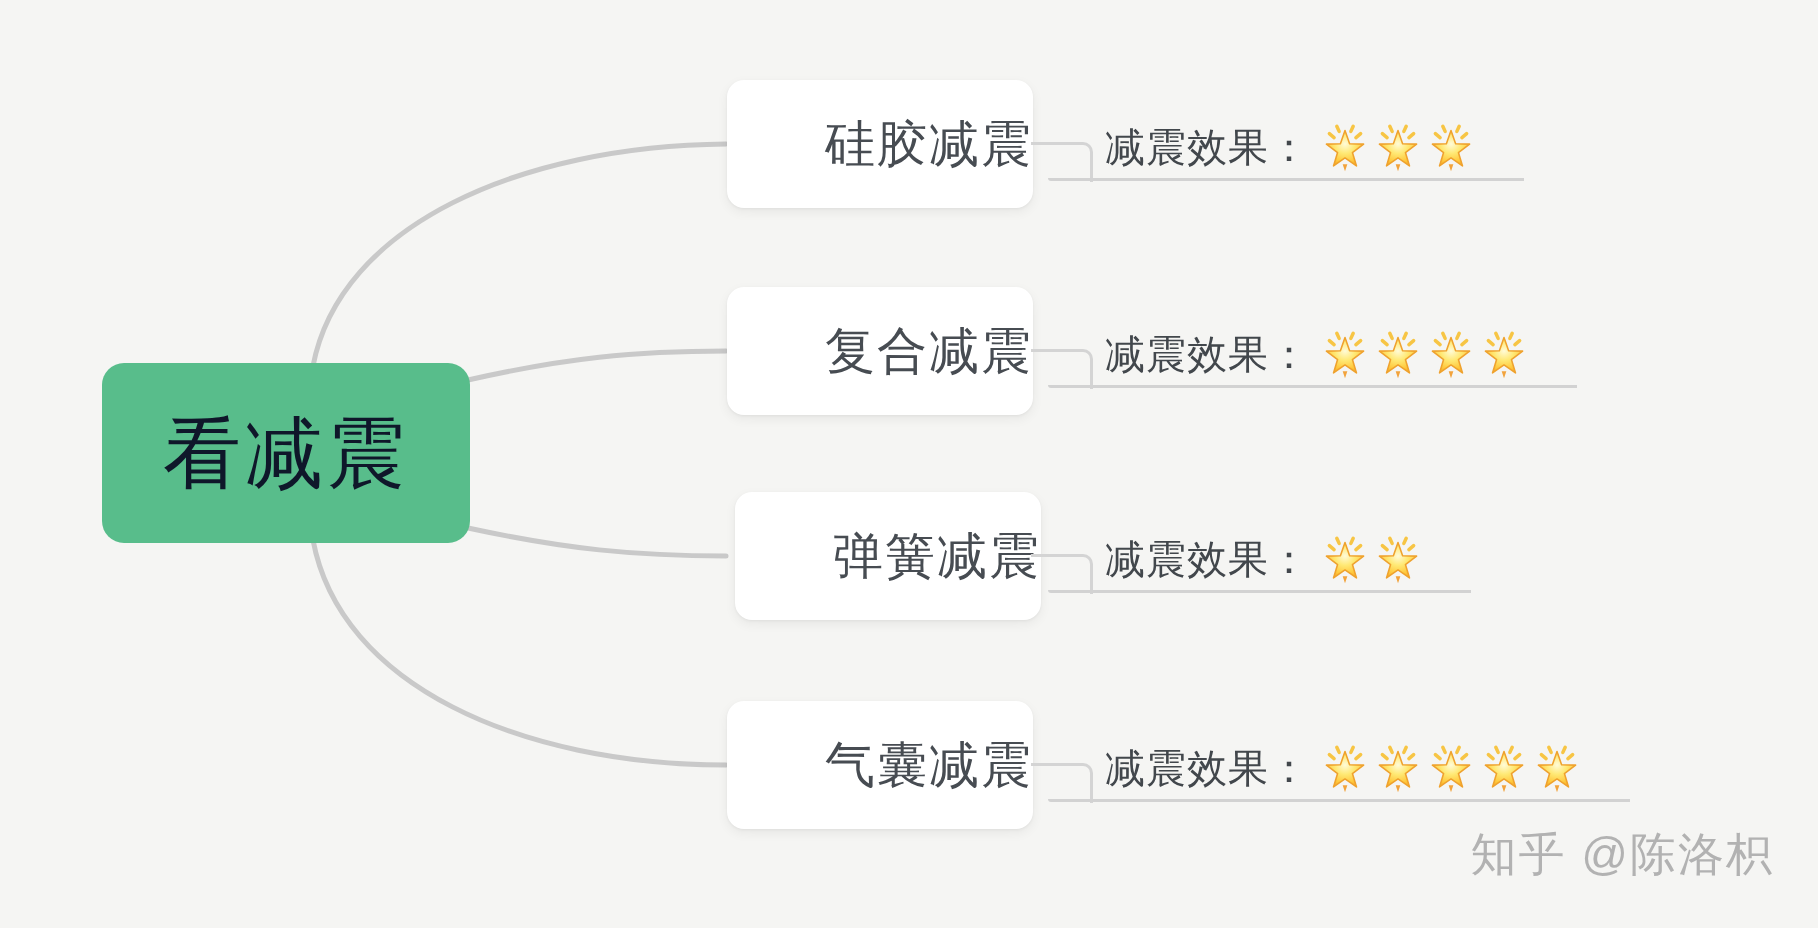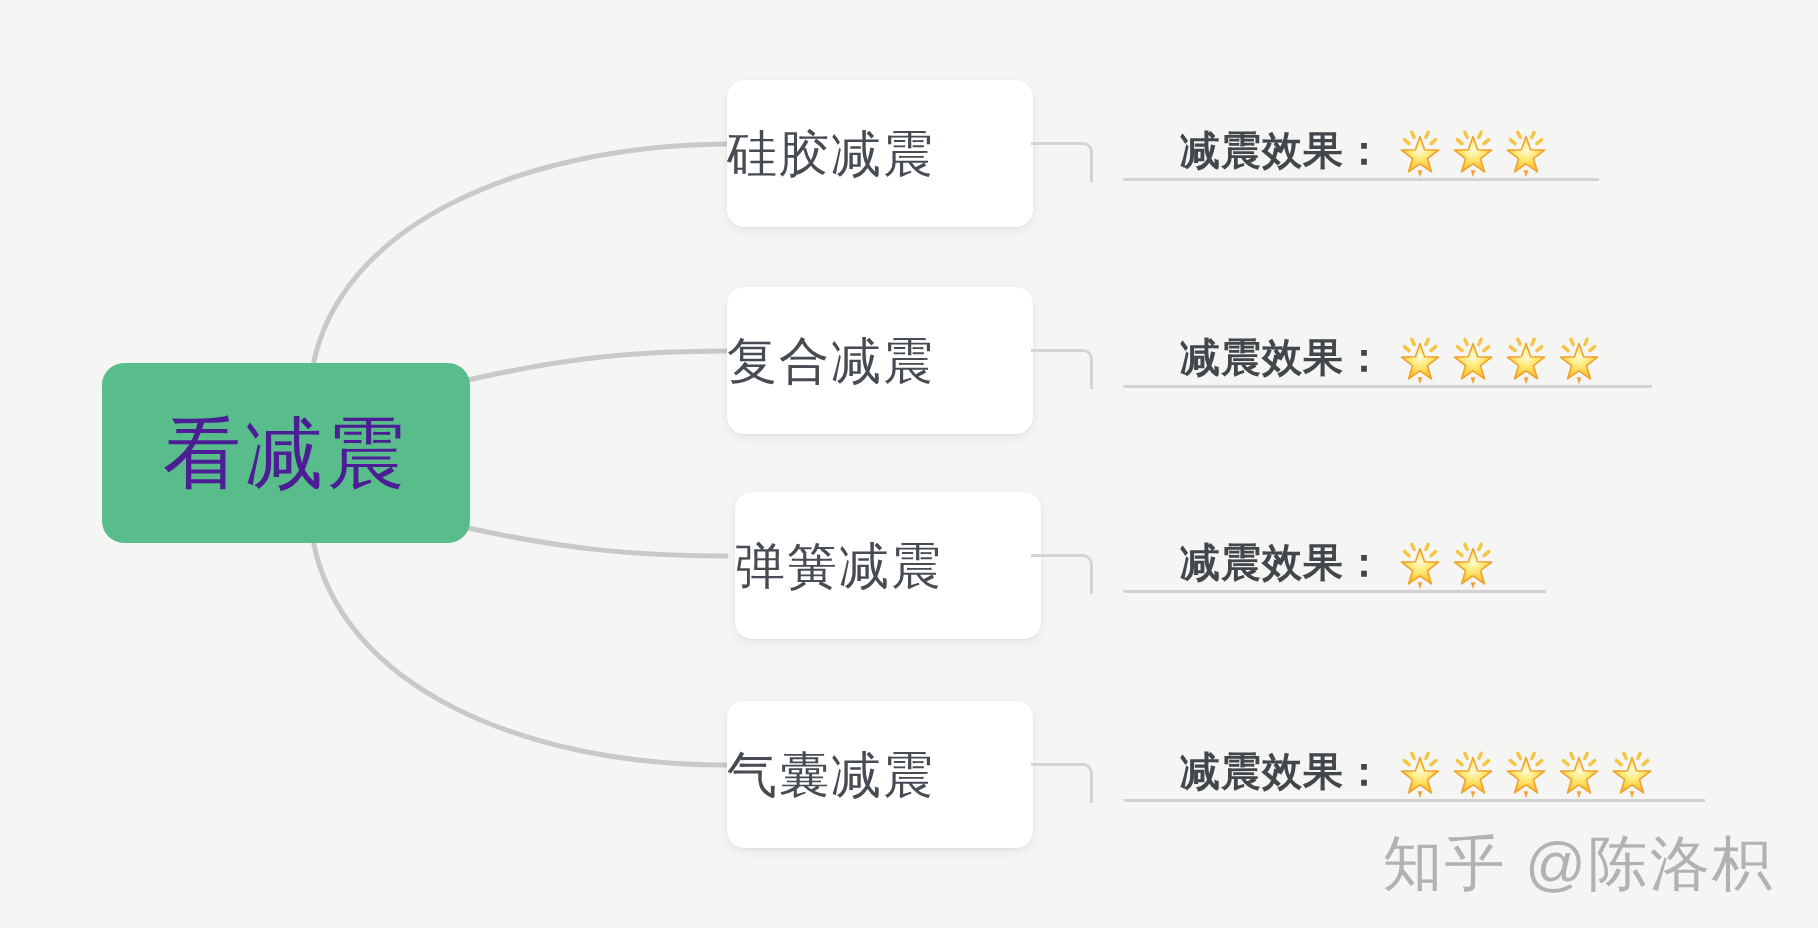--- a/index.html
+++ b/index.html
@@ -14,28 +14,28 @@
 
   svg.links { position: absolute; left: 0; top: 0; width: 1818px; height: 928px; }
   svg.links path { fill: none; stroke: #c9c9c9; stroke-width: 5; stroke-linecap: round; }
 
   .root-node {
     position: absolute; left: 102px; top: 363px; width: 368px; height: 180px;
     background: #58bd8b; border-radius: 22px;
     display: flex; align-items: center; justify-content: center;
   }
   .root-node span {
-    color: #4c1d95; font-size: 78px; letter-spacing: 4px; line-height: 1;
+    color: #0f172a; font-size: 78px; letter-spacing: 4px; line-height: 1;
   }
 
   .branch-node {
-    position: absolute; left: 727px; width: 306px; height: 147px;
+    position: absolute; left: 727px; width: 306px; height: 128px;
     background: #ffffff; border-radius: 17px;
     box-shadow: 0 4px 12px rgba(0,0,0,0.06), 0 1px 3px rgba(0,0,0,0.05);
-    display: flex; align-items: center; justify-content: flex-start;
+    display: flex; align-items: center; justify-content: flex-end;
   }
   .branch-node span {
     color: #474c52; font-size: 50px; letter-spacing: 2px; line-height: 1;
   }
   .b1 { top: 80px; }
   .b2 { top: 287px; }
   .b3 { top: 492px; margin-left: 8px; }
   .b4 { top: 701px; }
 
   .elbow {
@@ -43,40 +43,39 @@
     border-top: 3px solid #d4d4d4; border-right: 3px solid #d4d4d4;
     border-top-right-radius: 10px;
     box-sizing: border-box;
   }
   .e1 { top: 142px; }
   .e2 { top: 349px; }
   .e3 { top: 554px; }
   .e4 { top: 763px; }
 
   .leaf-node {
-    position: absolute; left: 1123px; height: 62px;
-    display: inline-flex; align-items: flex-end;
+    position: absolute; left: 1048px; height: 62px;
+    display: inline-flex; align-items: center;
     padding: 0 48px 0 57px;
     border-bottom: 3px solid #d2d2d2;
     border-bottom-left-radius: 3px;
-    font-weight: bold;
   }
   .l1 { top: 116px; }
   .l2 { top: 323px; }
   .l3 { top: 528px; }
   .l4 { top: 737px; }
   .leaf-node .leaf-label {
     color: #42474c; font-size: 40px; letter-spacing: 1px; white-space: nowrap;
   }
   .stars { display: inline-flex; align-items: center; margin-left: 10px; gap: 3px; }
   svg.star { width: 50px; height: 50px; display: block; }
 
   .watermark {
     position: absolute; right: 44px; top: 824px;
-    color: #b2b2b2; font-size: 60px; letter-spacing: 2px; white-space: nowrap;
+    color: #b2b2b2; font-size: 46px; letter-spacing: 2px; white-space: nowrap;
   }
   .defs-holder { position: absolute; width: 0; height: 0; overflow: hidden; }
 </style>
 </head>
 <body>
 
 <svg class="defs-holder" aria-hidden="true">
   <defs>
     <radialGradient id="starGrad" cx="50%" cy="38%" r="70%">
       <stop offset="0%" stop-color="#fffbd8"></stop>

